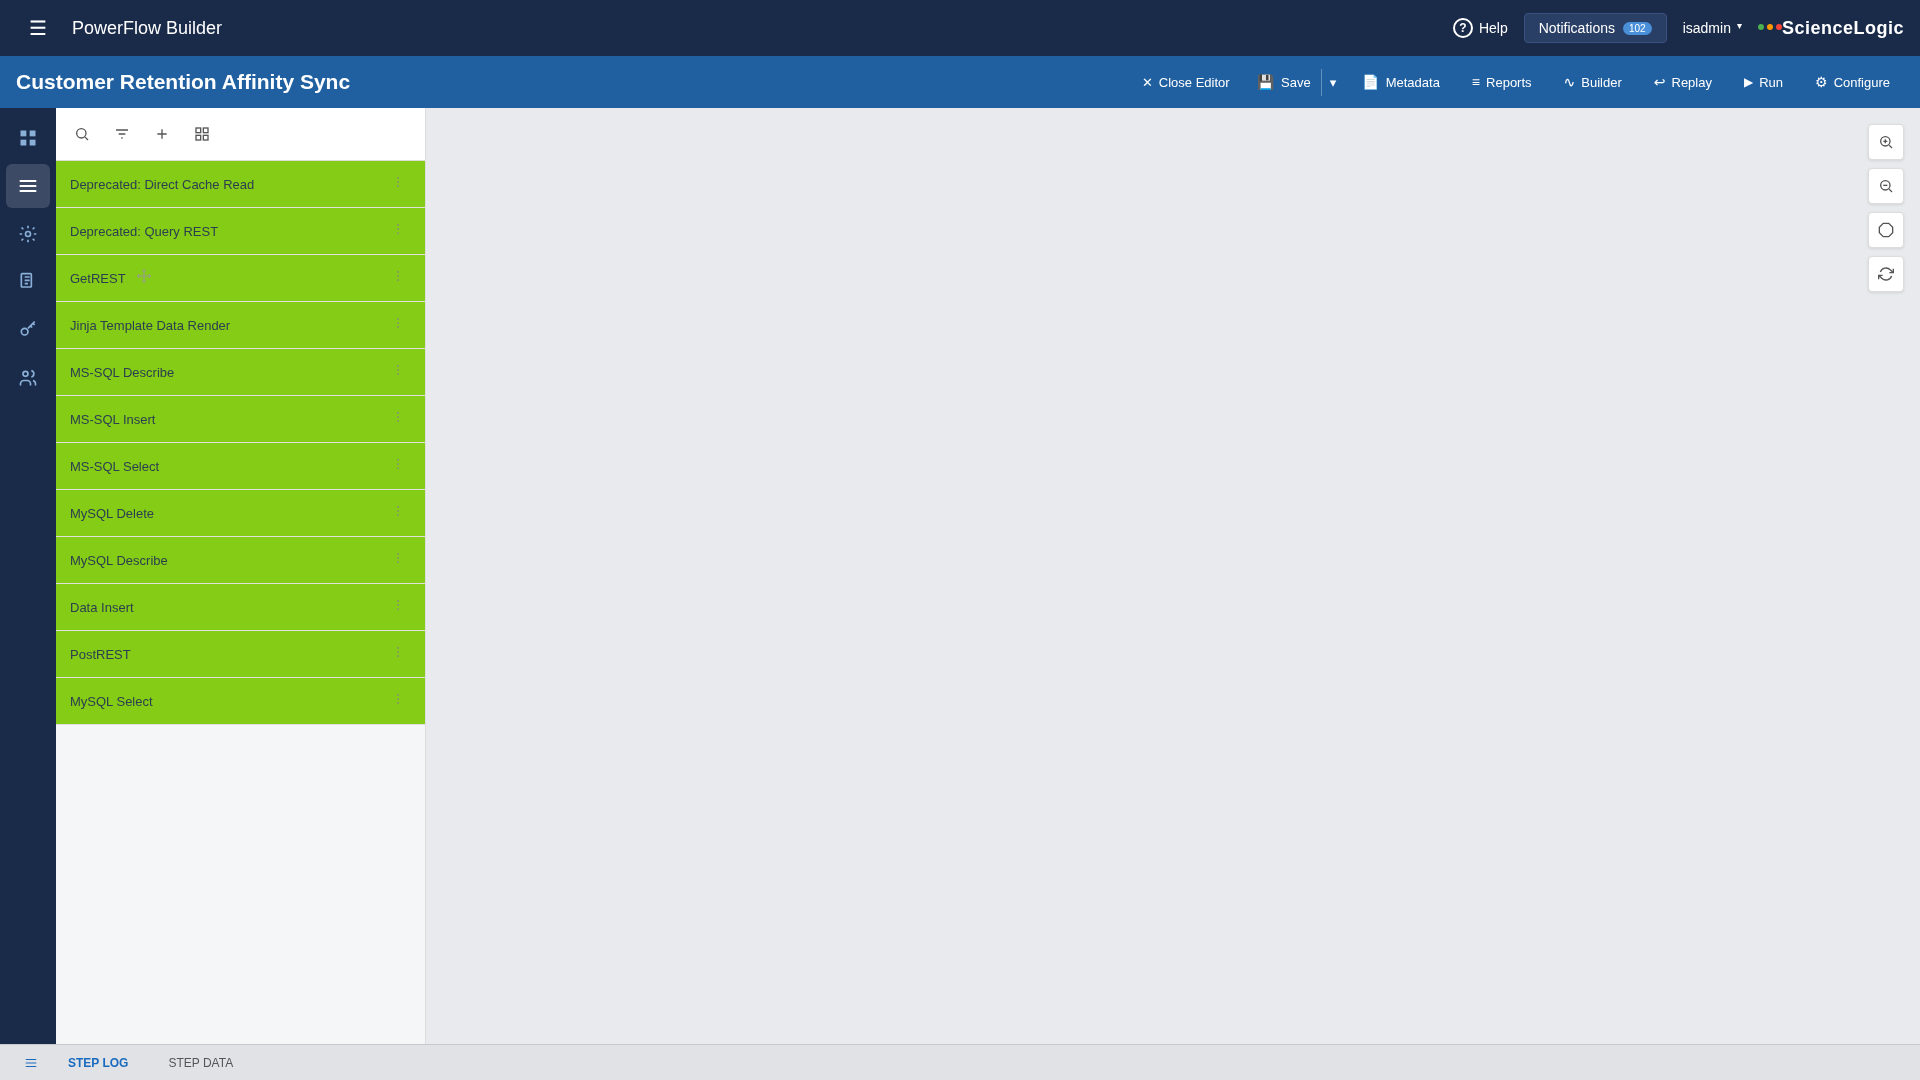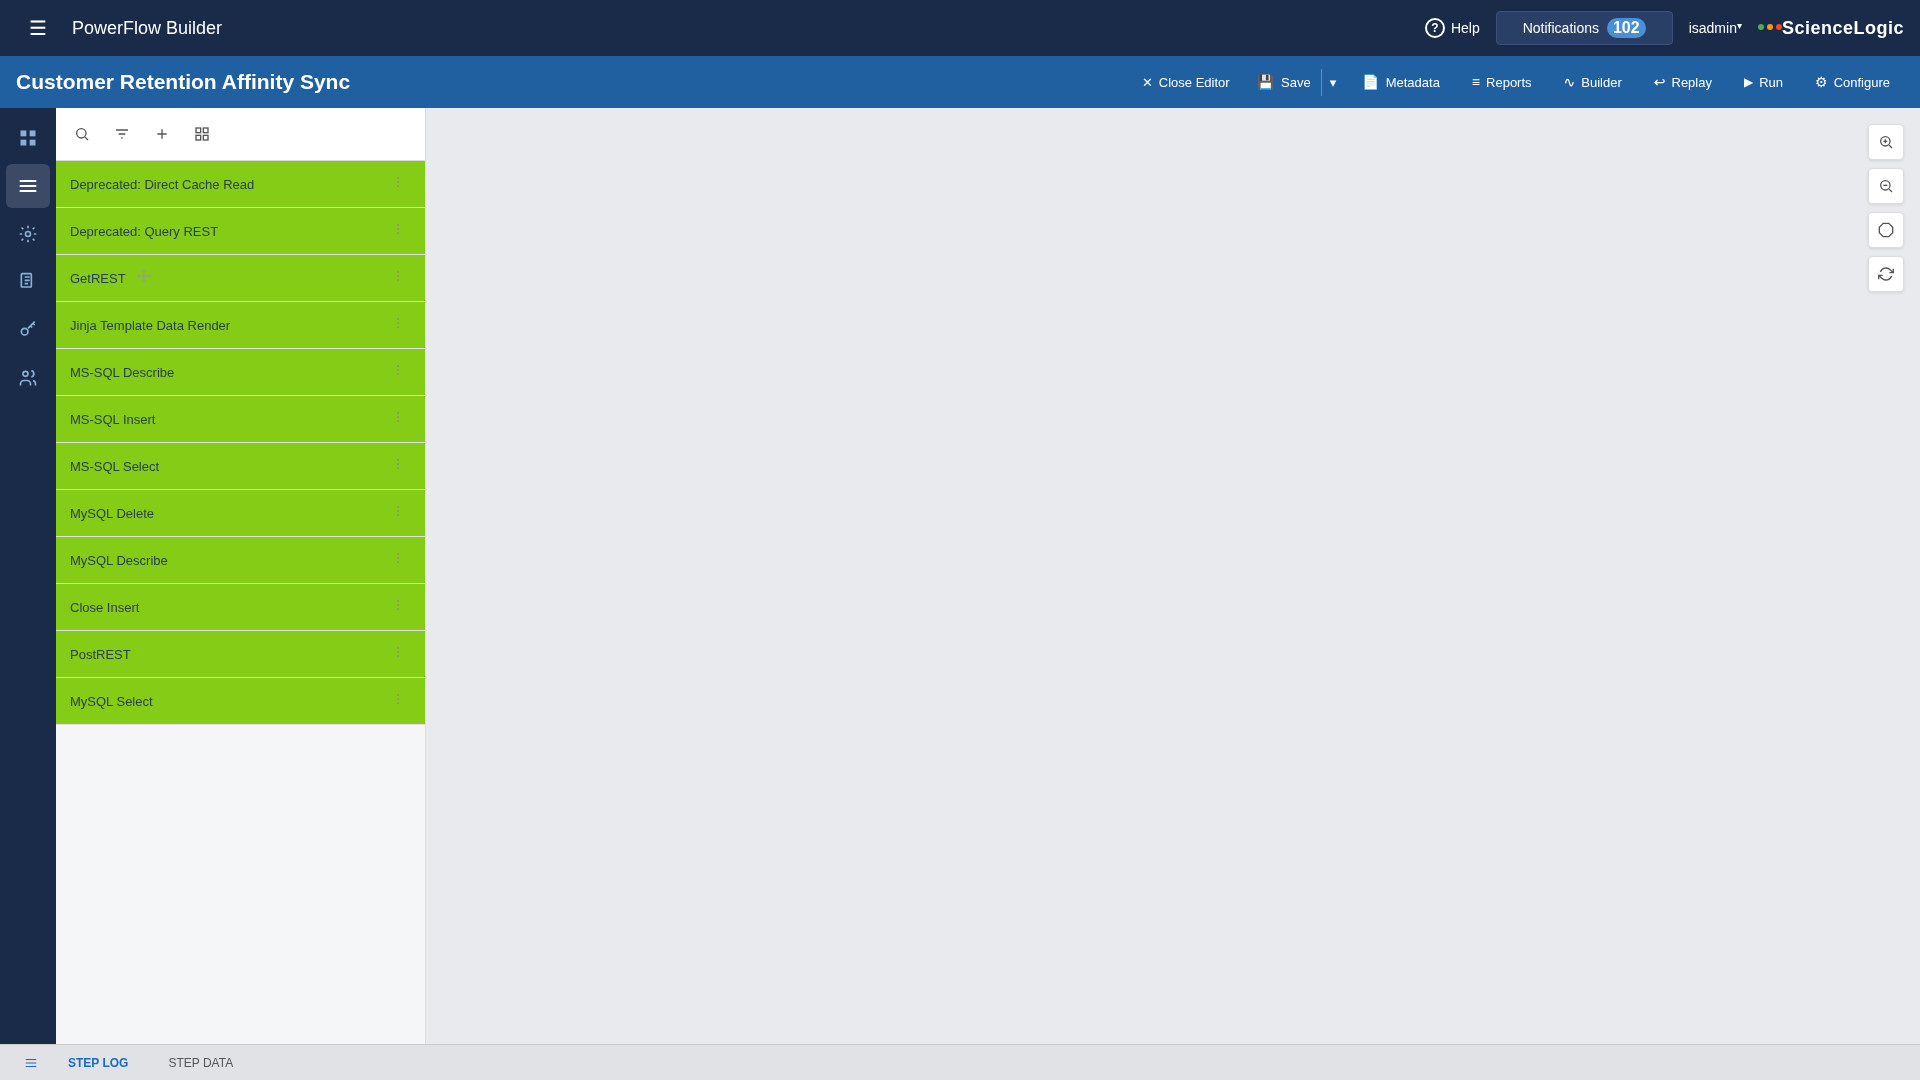--- a/index.html
+++ b/index.html
@@ -19,28 +19,28 @@
     .app-title { color: white; font-size: 18px; font-weight: 500; }
     .top-nav-right { display: flex; align-items: center; gap: 16px; }
     .help-btn {
       display: flex; align-items: center; gap: 6px;
       color: white; font-size: 14px; cursor: pointer;
       background: none; border: none;
     }
     .notifications-btn {
       display: flex; align-items: center; gap: 8px;
       background: #2a3f66; border: 1px solid #3a5080;
-      color: white; font-size: 14px; padding: 6px 26px;
+      color: white; font-size: 14px; padding: 6px 14px;
       border-radius: 4px; cursor: pointer;
     }
     .notifications-badge {
-      background: #4a90d9; color: white; font-size: 16px;
-      padding: 1px 6px; border-radius: 10px; font-weight: 700;
-    }
-    .user-info { display: flex; color: white; font-size: 14px; cursor: pointer; }
+      background: #4a90d9; color: white; font-size: 10px;
+      padding: 1px 6px; border-radius: 10px; font-weight: 400;
+    }
+    .user-info { display: flex; gap: 6px; color: white; font-size: 14px; cursor: pointer; }
     .chevron-down { font-size: 10px; }
     .logo-text { color: white; font-size: 20px; font-weight: 600; letter-spacing: 0.5px; }
     .logo-dots { display: flex; gap: 3px; margin-bottom: 2px; }
     .dot { width: 6px; height: 6px; border-radius: 50%; }
     .dot-green { background: #4caf50; }
     .dot-orange { background: #ff9800; }
     .dot-red { background: #f44336; }
     .logo-container { display: flex; flex-direction: row; align-items: center; }
 
     
@@ -428,21 +428,21 @@
             <span class="step-name">MySQL Describe</span>
           </div>
           <button class="step-menu-btn"><svg width="14" height="14" viewBox="0 0 24 24" fill="currentColor">
               <circle cx="12" cy="5" r="1.5"></circle>
               <circle cx="12" cy="12" r="1.5"></circle>
               <circle cx="12" cy="19" r="1.5"></circle>
             </svg></button>
         </div>
         <div class="step-item">
           <div class="step-item-left">
-            <span class="step-name">Close Insert</span>
+            <span class="step-name">Data Insert</span>
           </div>
           <button class="step-menu-btn"><svg width="14" height="14" viewBox="0 0 24 24" fill="currentColor">
               <circle cx="12" cy="5" r="1.5"></circle>
               <circle cx="12" cy="12" r="1.5"></circle>
               <circle cx="12" cy="19" r="1.5"></circle>
             </svg></button>
         </div>
         <div class="step-item">
           <div class="step-item-left">
             <span class="step-name">PostREST</span>

